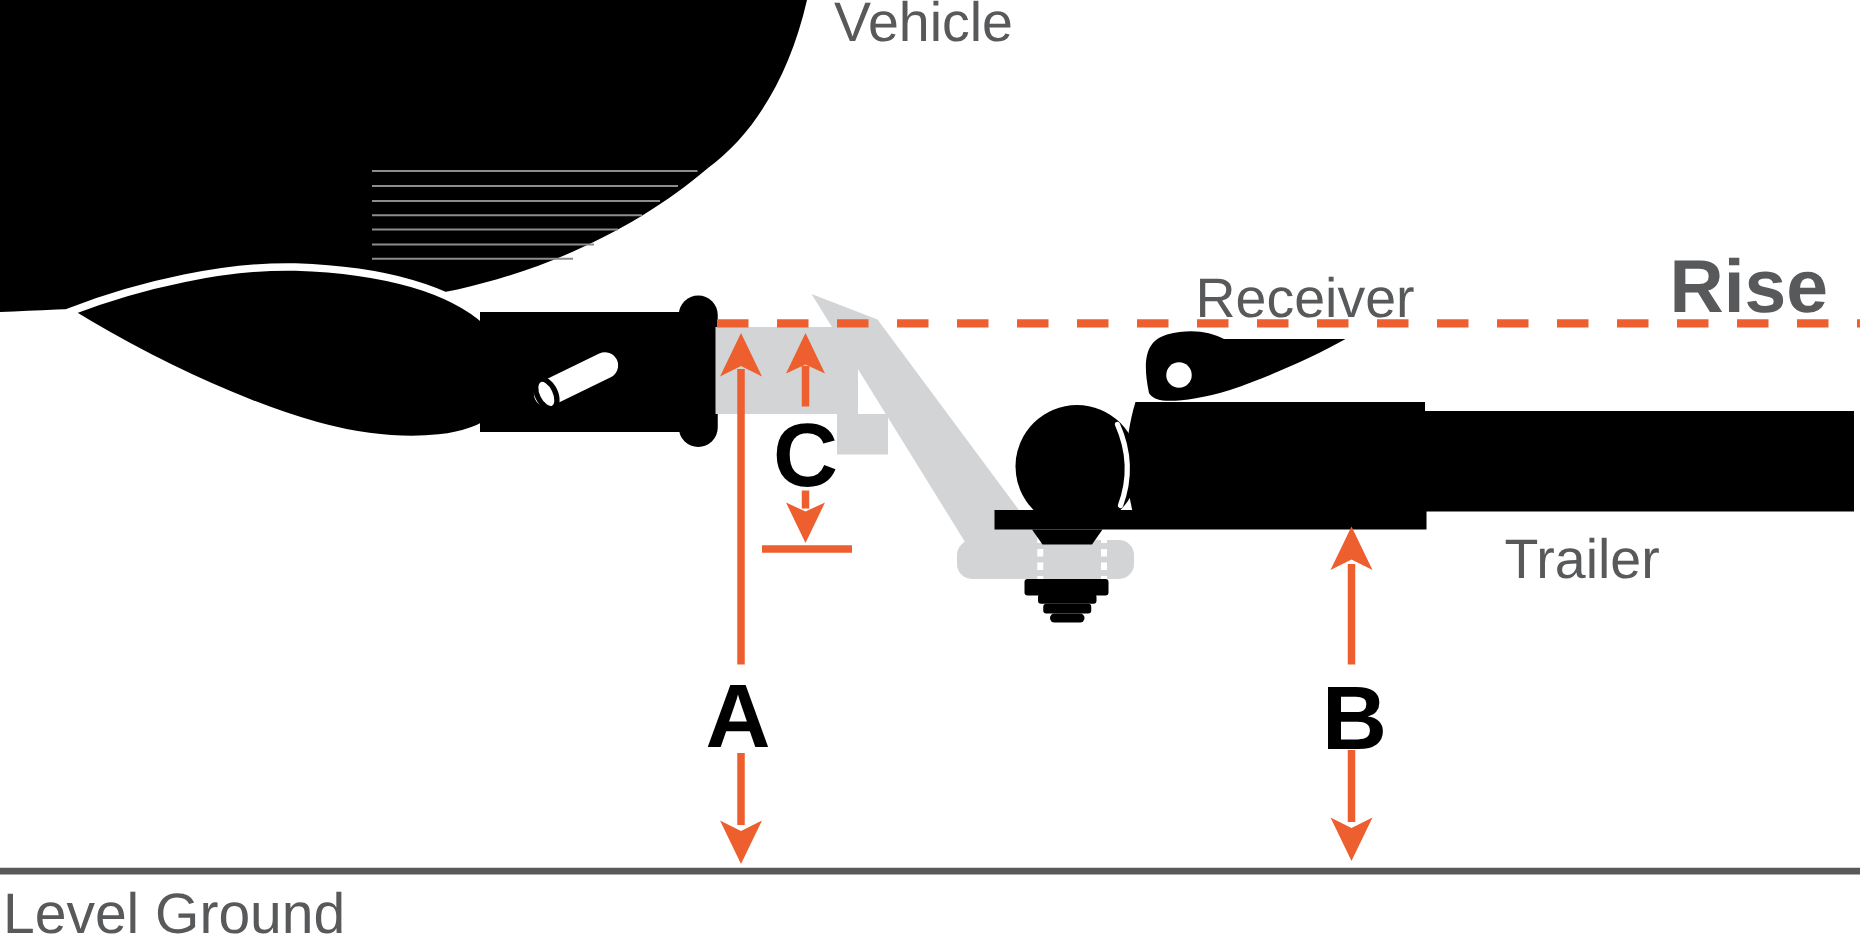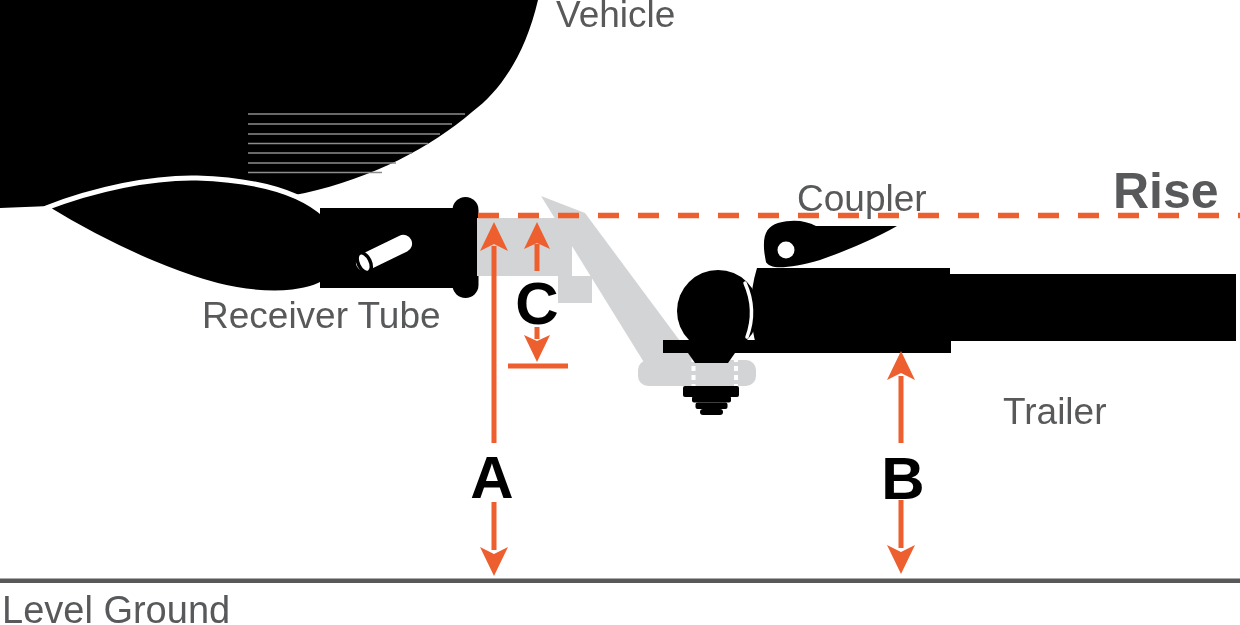--- a/index.html
+++ b/index.html
@@ -24,21 +24,21 @@
     line-height:1;white-space:nowrap;text-align:right;
   }
   .meas{
     position:absolute;color:#000;font-size:60px;font-weight:bold;line-height:1;
     transform:translateX(-50%);white-space:nowrap;
   }
   .lbl-vehicle{left:556px;top:-4px;}
   .lbl-ballmount{left:502px;top:155px;}
   .lbl-coupler{left:797px;top:180px;}
   .lbl-receiver{left:202px;top:297px;}
-  .lbl-trailer{left:1003px;top:354px;margin-top:39px;}
+  .lbl-trailer{left:1003px;top:354px;}
   .lbl-ground{left:2px;top:591px;}
   .lbl-rise{left:1113px;top:166px;}
   .lbl-drop{left:1113px;top:222px;}
   .lbl-a{left:492px;top:448px;}
   .lbl-b{left:903px;top:449px;}
   .lbl-c{left:537px;top:274px;}
 
   
   .blk{fill:var(--silhouette-black);}
   .gry{fill:var(--mount-gray);}
@@ -130,21 +130,20 @@
       <polygon points="901,351 887,380 901,373 915,380"></polygon>
       <rect x="898.5" y="376" width="5" height="67"></rect>
       <rect x="898.5" y="500" width="5" height="48"></rect>
       <polygon points="901,574 887,545 901,552 915,545"></polygon>
     </g>
 
     <rect class="groundline" x="0" y="578.5" width="1240" height="4.5"></rect>
   </svg>
 
   <div class="label lbl-vehicle">Vehicle</div>
-  <div class="label lbl-coupler">Coupler</div>
+  <div class="label lbl-coupler">Receiver</div>
   <div class="risedrop lbl-rise">Rise</div>
-  <div class="label lbl-receiver">Receiver Tube</div>
   <div class="label lbl-trailer">Trailer</div>
   <div class="label label--ground lbl-ground">Level Ground</div>
   <div class="meas lbl-a">A</div>
   <div class="meas lbl-b">B</div>
   <div class="meas lbl-c">C</div>
 </div>
 
 </body></html>

